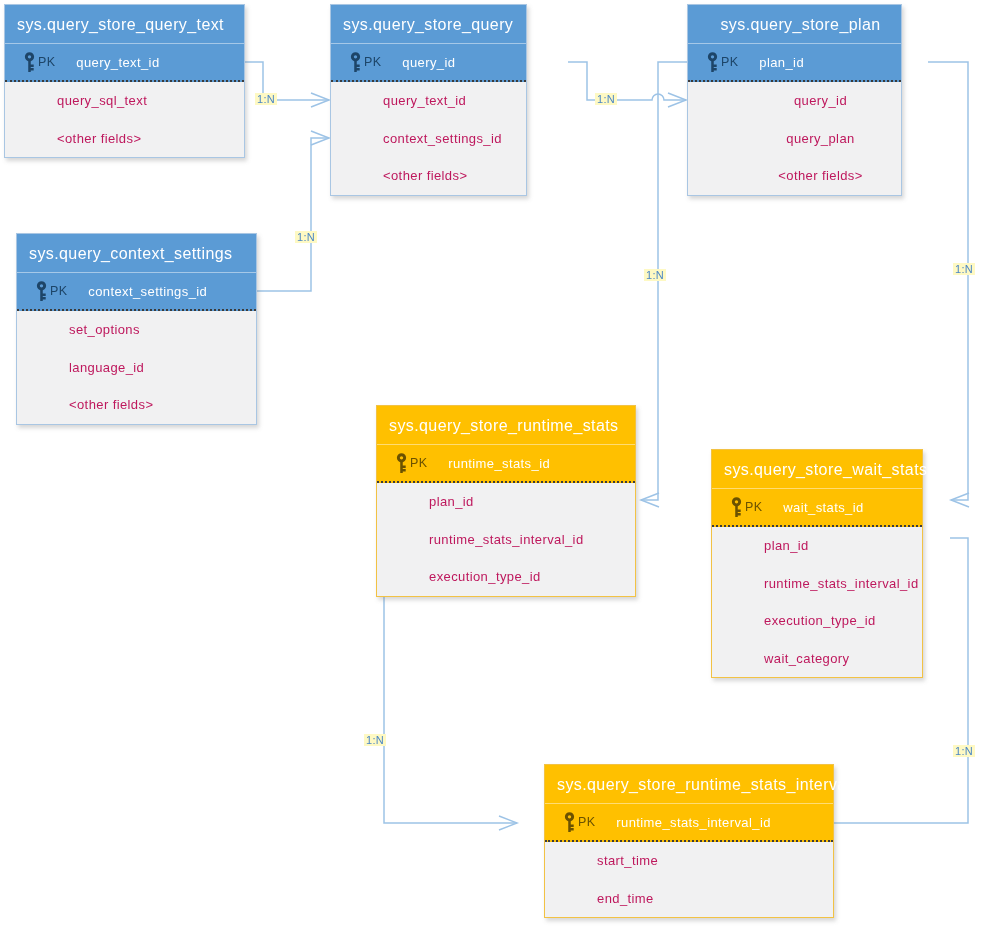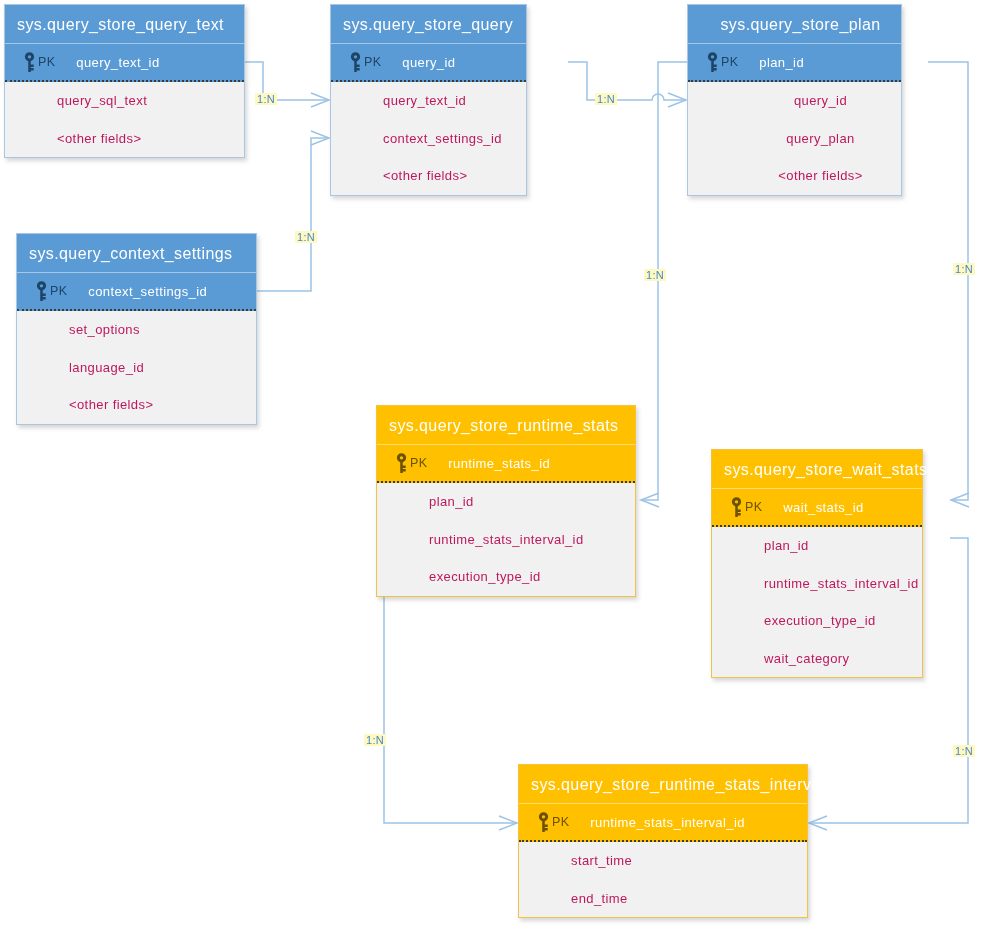--- a/index.html
+++ b/index.html
@@ -174,21 +174,21 @@
         <span class="pk-label">PK</span>
       </span>
       <span class="fname">wait_stats_id</span>
     </div>
     <div class="fld">plan_id</div>
     <div class="fld">runtime_stats_interval_id</div>
     <div class="fld">execution_type_id</div>
     <div class="fld">wait_category</div>
   </div>
 
-  <div class="tbl t-orange" style="left:518px;top:764px;width:290px;">
+  <div class="tbl t-orange" style="left:544px;top:764px;width:290px;">
     <div class="hdr">sys.query_store_runtime_stats_interval</div>
     <div class="pk">
       <span class="keycol">
         <svg class="key-icon" width="13" height="21" viewBox="0 0 12 20">
           <circle cx="6" cy="4.6" r="3" fill="none" stroke="currentColor" stroke-width="2.8"></circle>
           <path d="M6 7.6 V19 M6 13.2 H10 M6 16.4 H10" stroke="currentColor" stroke-width="2.4" fill="none"></path>
         </svg>
         <span class="pk-label">PK</span>
       </span>
       <span class="fname">runtime_stats_interval_id</span>

